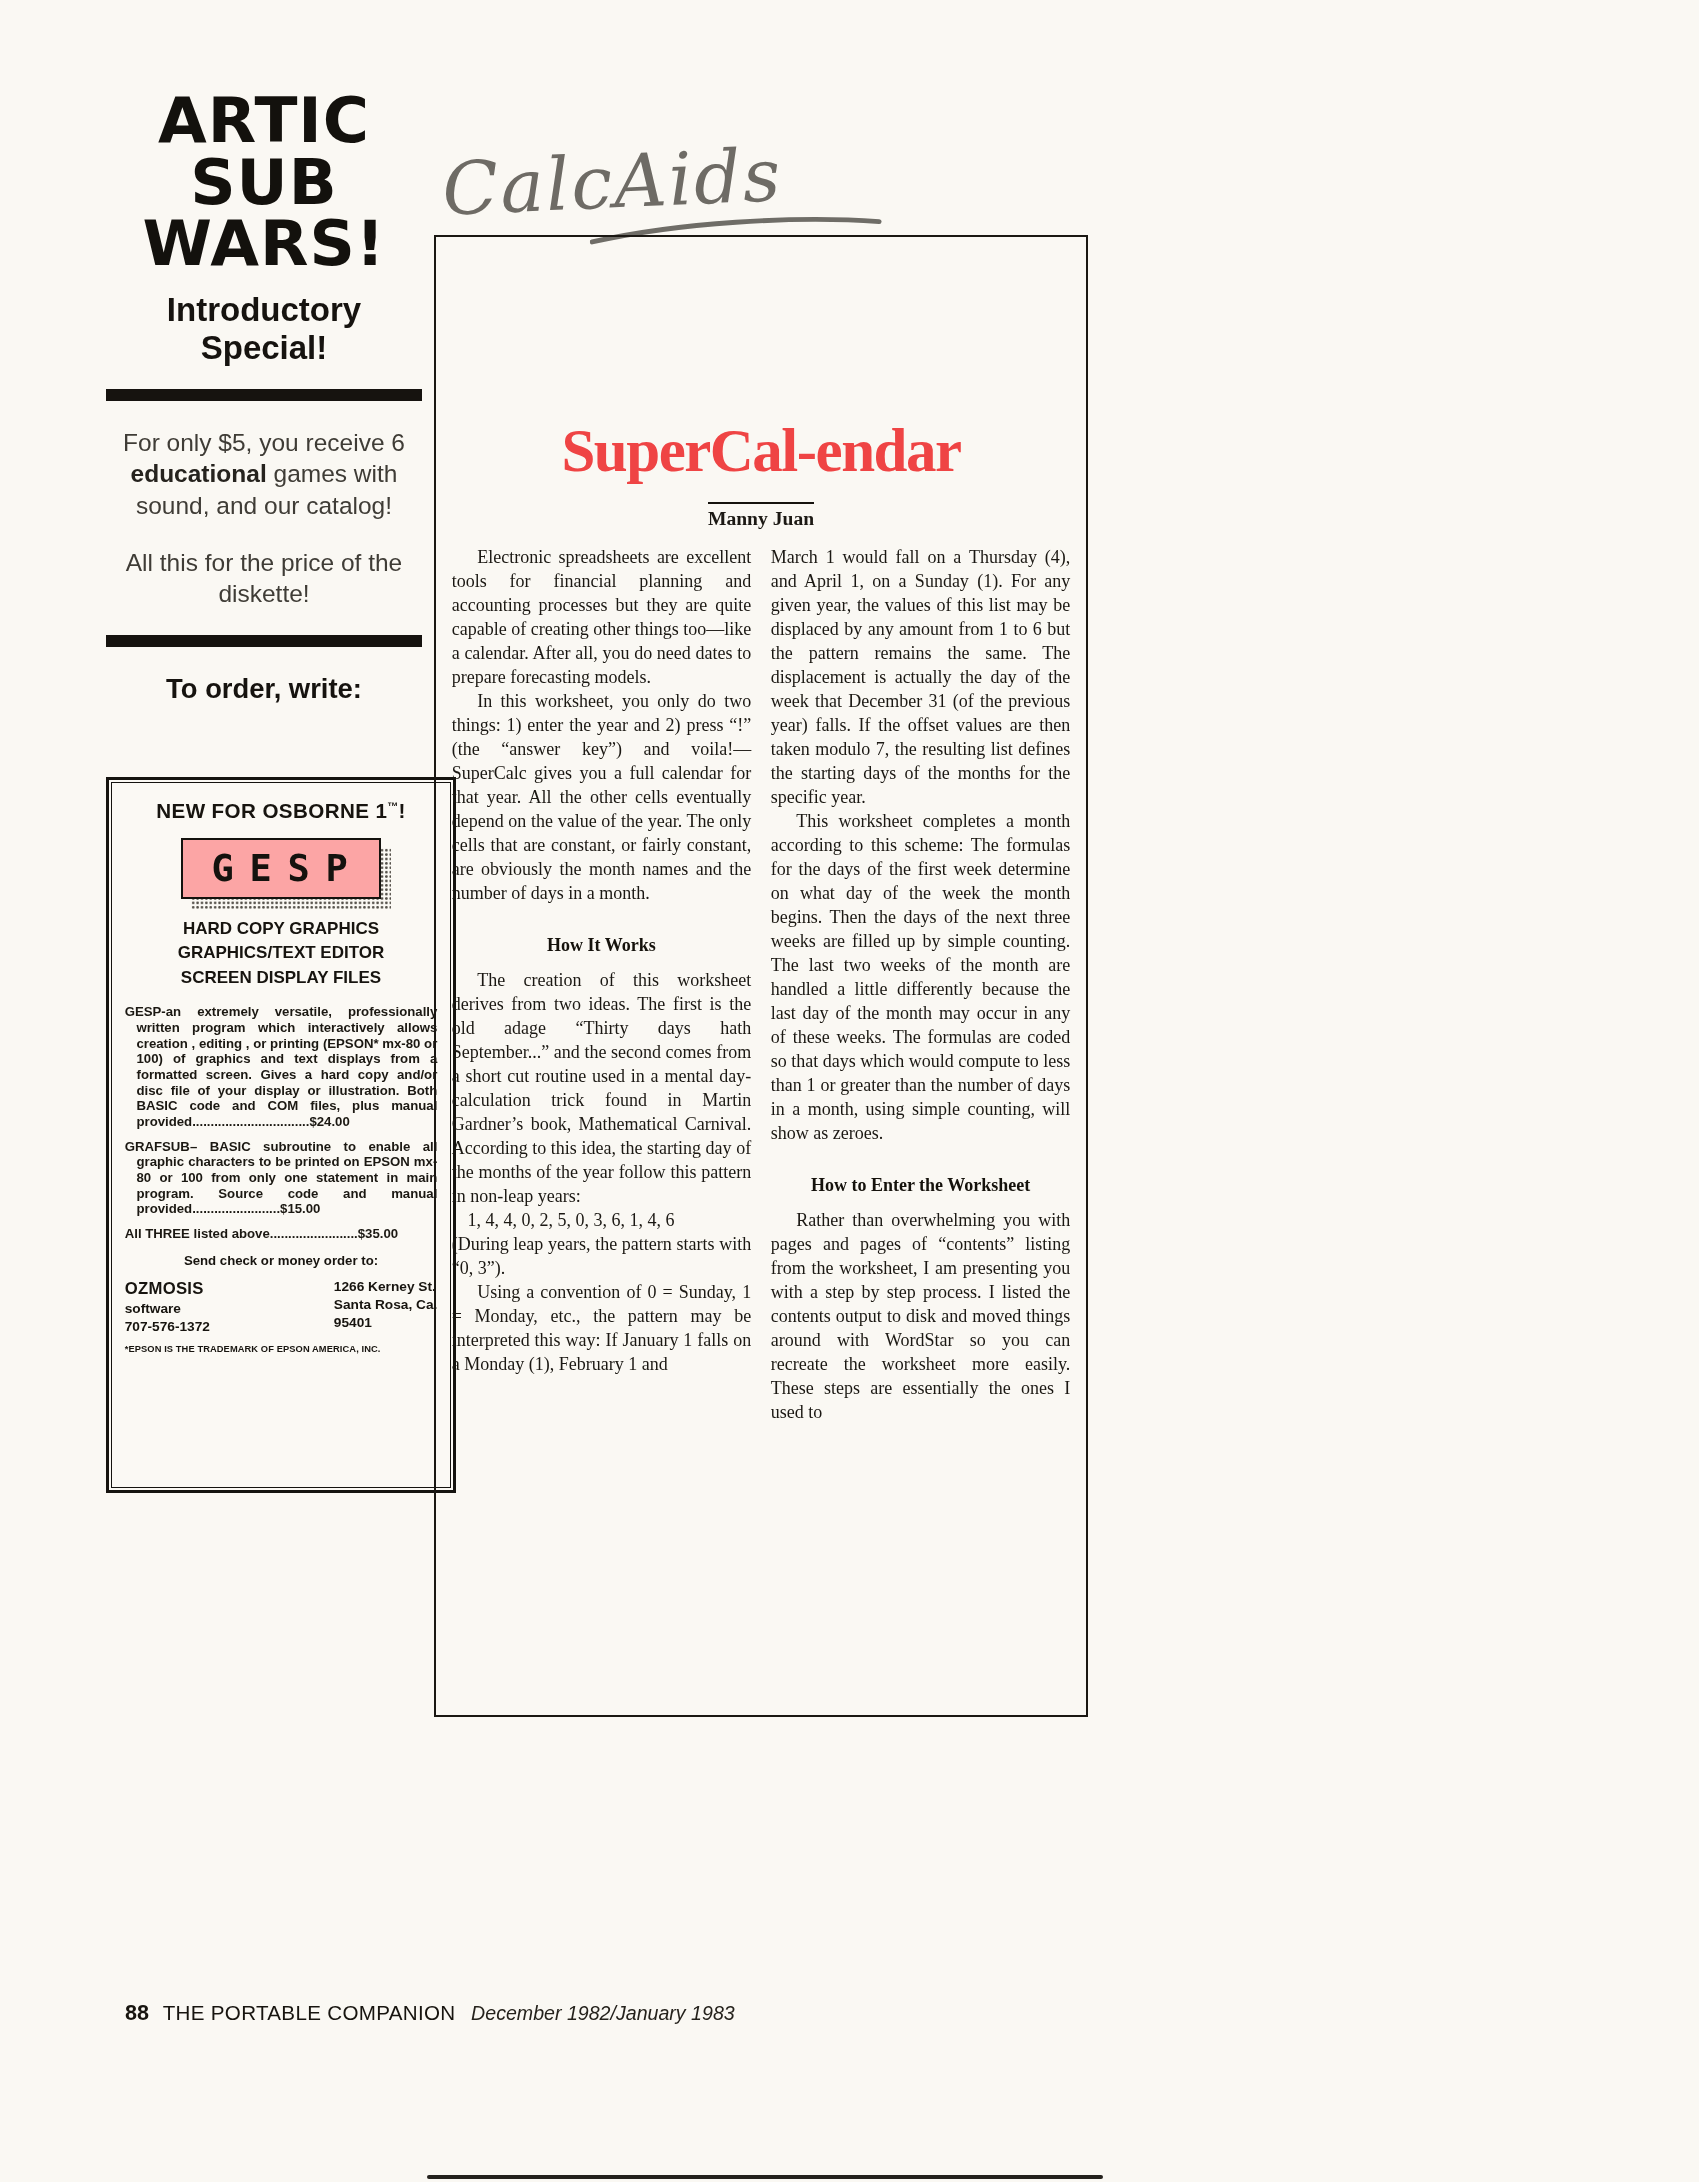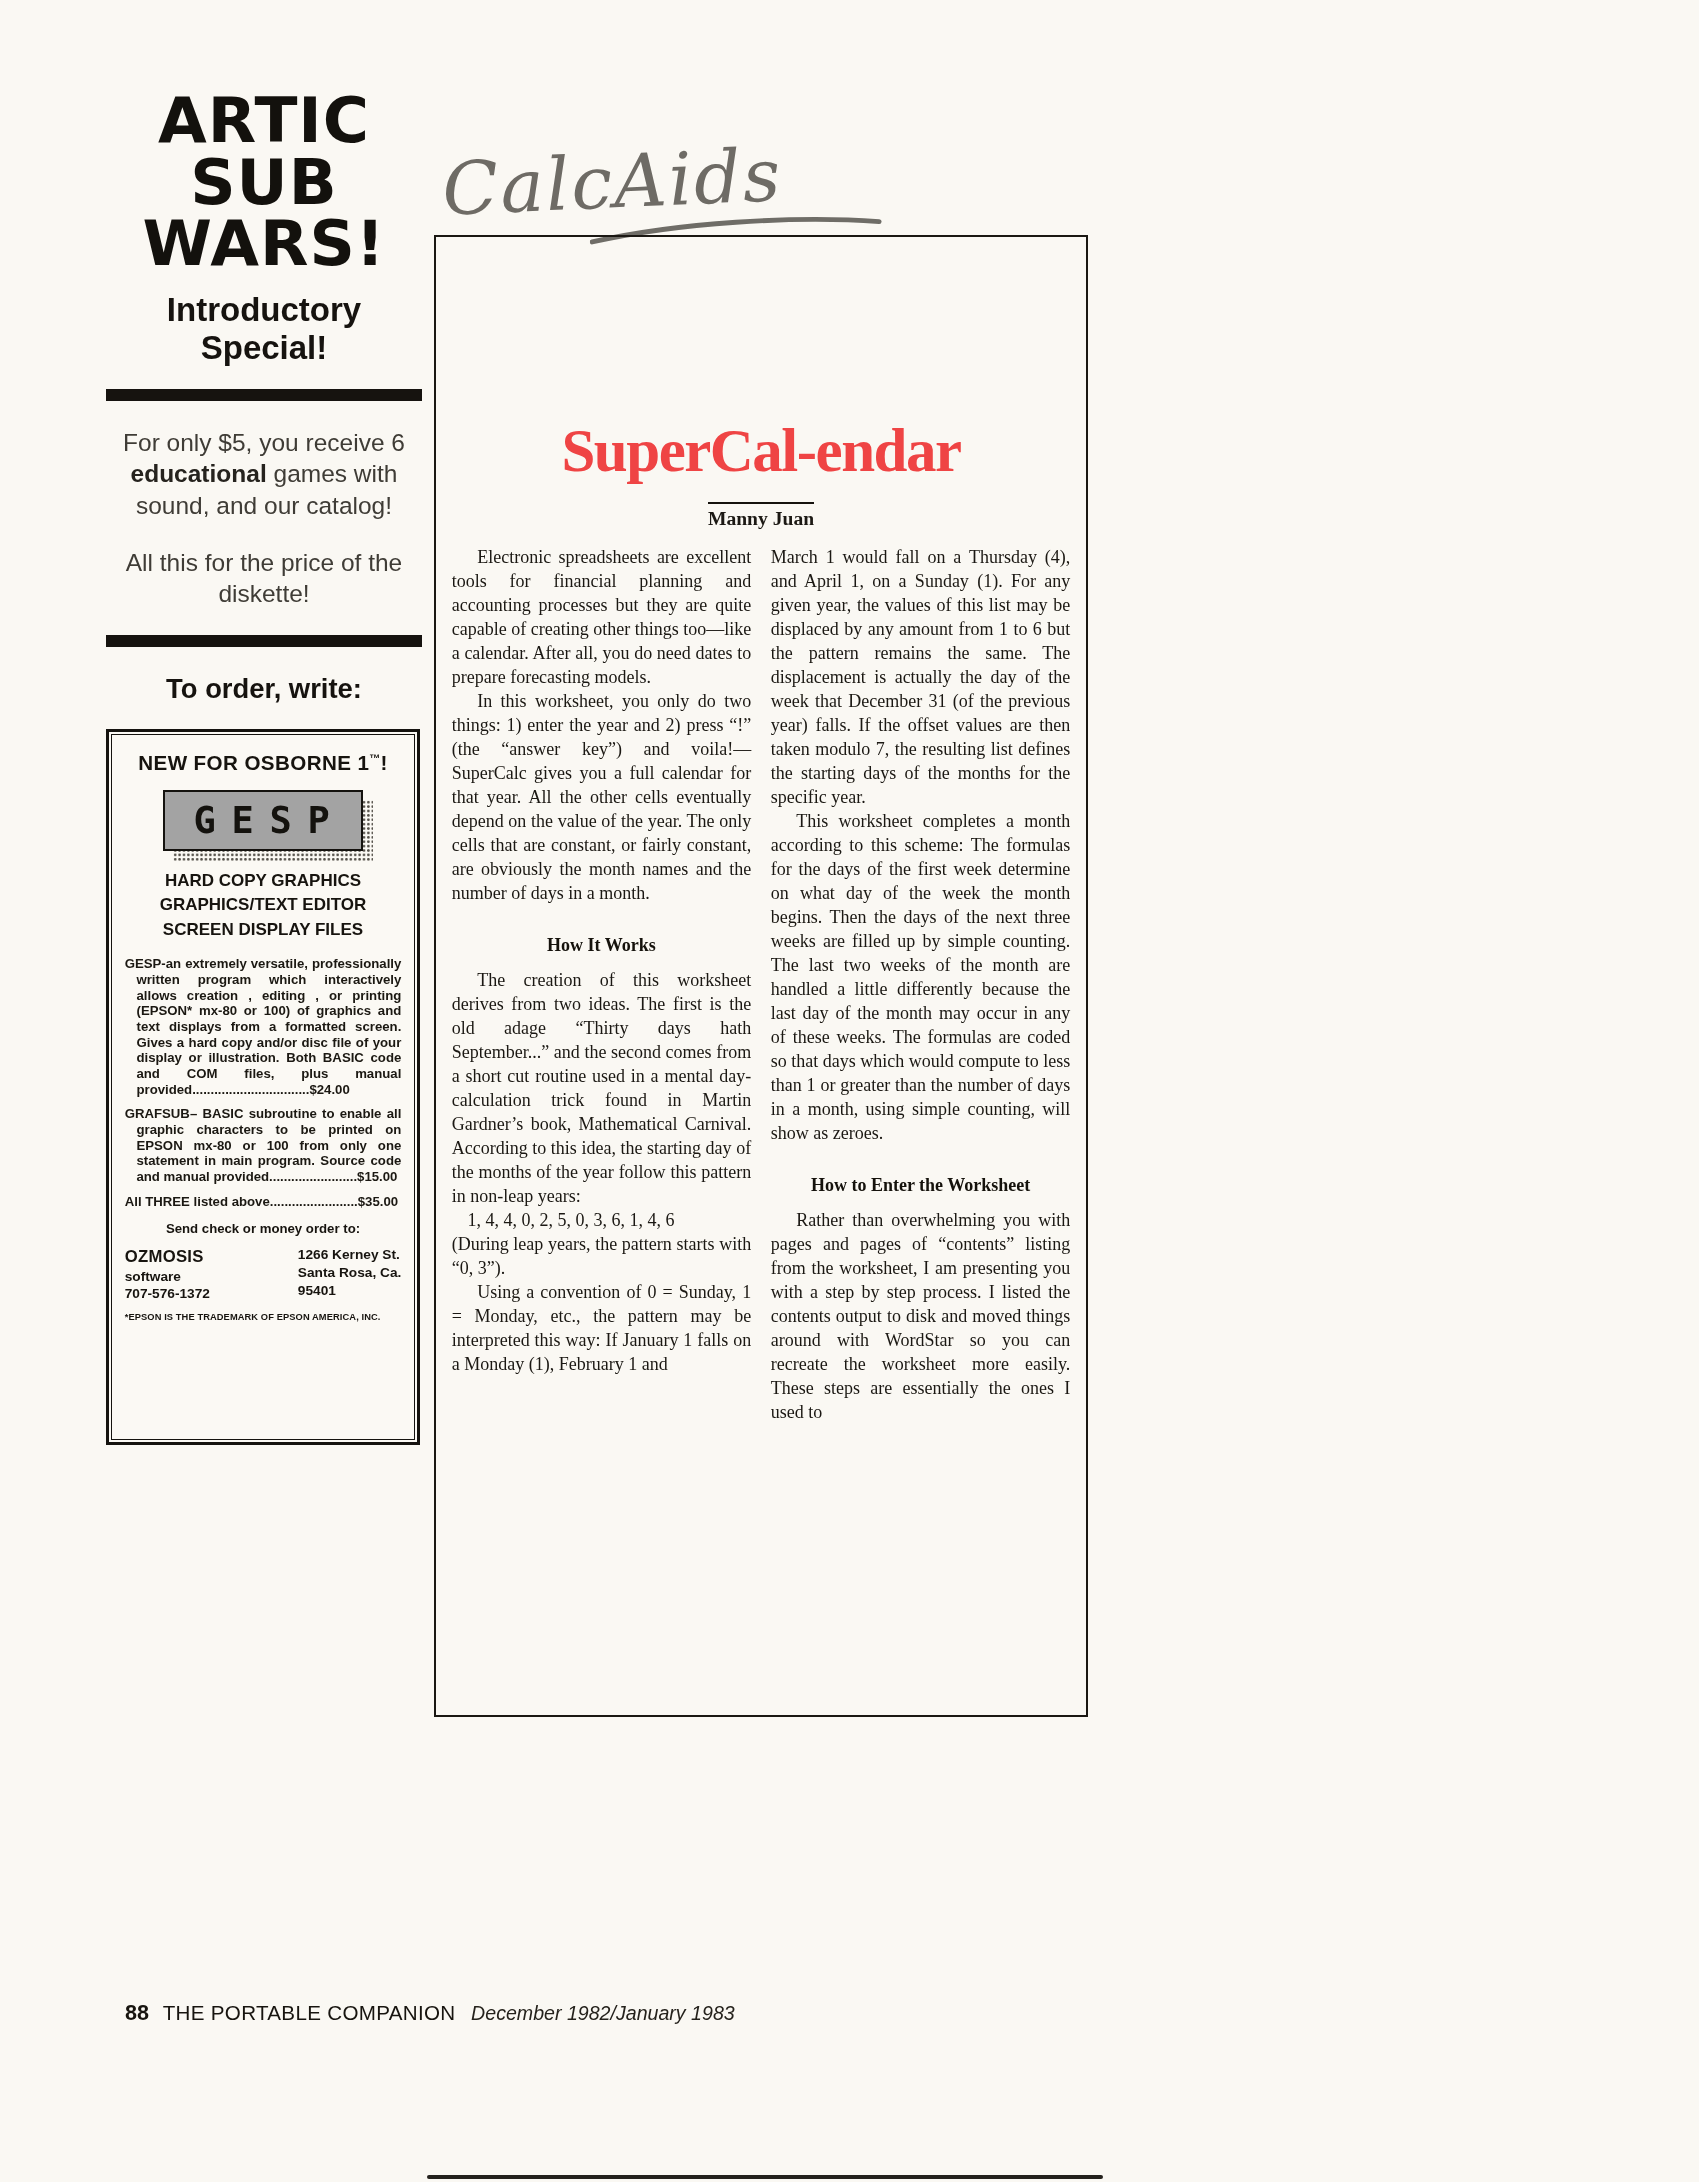--- a/index.html
+++ b/index.html
@@ -29,38 +29,38 @@
   }
   .artic-sub { margin-top: 16px; font-weight: bold; font-size: 33px; color: #16130f; }
   .bar { height: 12.7px; background: #16130f; margin: 21.6px 0; }
   .pitch { margin: 25.5px 0; font-size: 24.5px; line-height: 1.28; color: #3f3c36; }
   .pitch b { color: #26231e; }
   .order-heading { margin-top: 25.5px; font-weight: bold; font-size: 27.4px; color: #16130f; }
   .address { margin-top: 7.8px; font-size: 25.5px; line-height: 1.32; color: #57544d; }
 
   
   .gesp {
-    position: absolute; left: 106px; top: 729px; width: 314px; height: 716px;
+    position: absolute; left: 106px; top: 777px; width: 350px; height: 716px;
     border: 3.9px solid #15130f; background: #fbf9f4;
   }
   .gesp-inner {
     position: absolute; inset: 2px; border: 1px solid #15130f;
     padding: 15.7px 12.7px 9.8px; overflow: hidden;
     font-family: "Liberation Sans", sans-serif; color: #17140f;
   }
   .gesp-head { text-align: center; font-weight: bold; font-size: 20.6px; letter-spacing: 0.4px; }
   .gesp-head sup { font-size: 10.8px; }
   .gesp-logo-wrap { position: relative; width: 200px; height: 61px; margin: 15.7px auto 17.6px; }
   .gesp-logo-shadow {
     position: absolute; left: 9.8px; top: 9.8px; width: 100%; height: 100%;
     background-image: radial-gradient(#55514a 1.2px, transparent 1.3px);
     background-size: 4.4px 4.4px;
   }
   .gesp-logo-box {
-    position: absolute; inset: 0; background: #a3a3a3; border: 2.9px solid #14120e;
+    position: absolute; inset: 0; background: #fca5a5; border: 2.9px solid #14120e;
     display: flex; align-items: center; justify-content: center;
     font-family: "DejaVu Sans Mono", monospace; font-weight: bold;
     font-size: 37px; letter-spacing: 15.7px; padding-left: 13px; color: #14120e;
   }
   .gesp-features { text-align: center; font-weight: bold; font-size: 17px; line-height: 24.5px; margin-bottom: 13.7px; }
   .product {
     margin: 0 0 8.8px; font-size: 13.2px; line-height: 15.7px; font-weight: bold;
     text-align: justify; padding-left: 11.8px; text-indent: -11.8px; color: #1b1812;
   }
   .send-check { text-align: center; font-weight: bold; font-size: 13.2px; margin: 11.8px 0 9.8px; }

